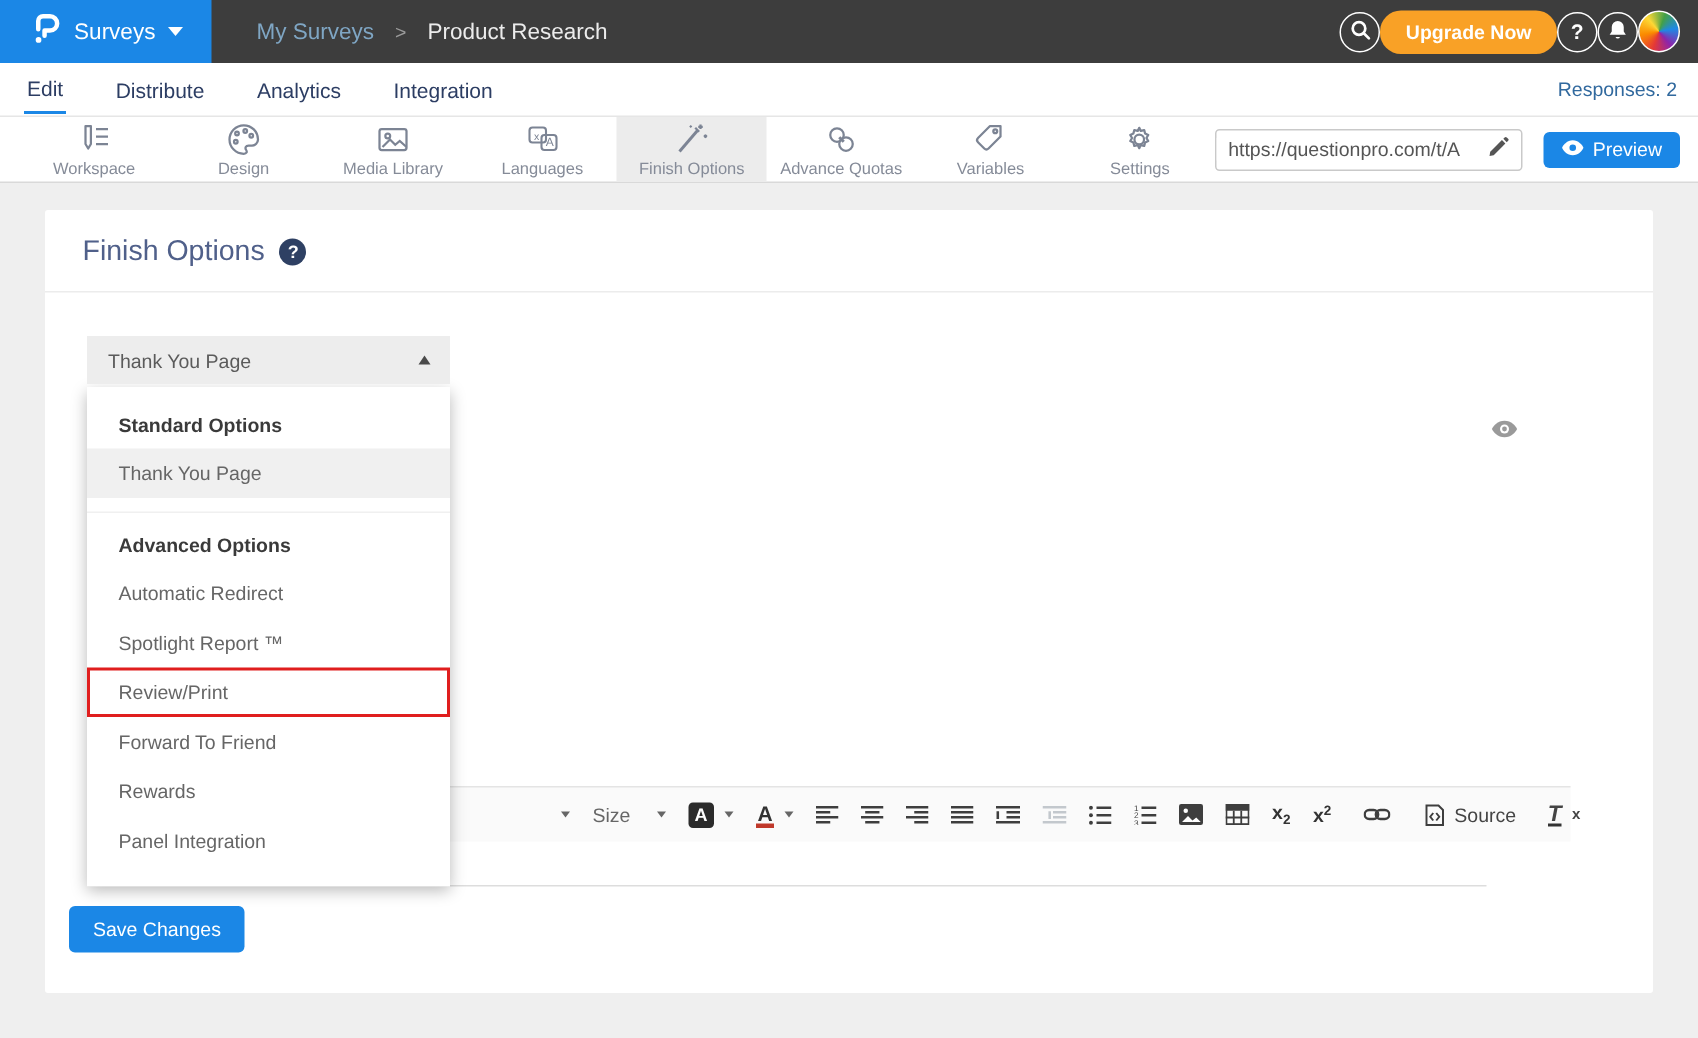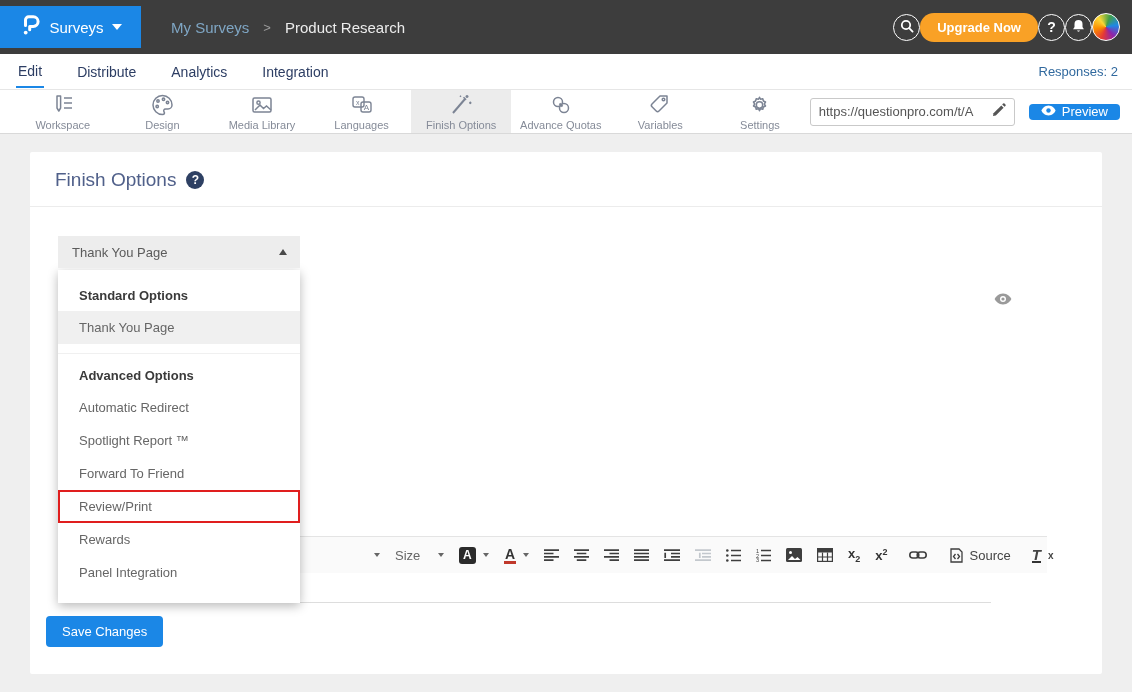--- a/index.html
+++ b/index.html
@@ -1,20 +1,20 @@
 <!DOCTYPE html>
 <html><head>
 <meta charset="utf-8">
 <style>
   * { margin:0; padding:0; box-sizing:border-box; }
   html,body { width:1132px; height:692px; overflow:hidden; }
   body { font-family:"Liberation Sans", sans-serif; background:#efefef; }
 
   
-  .topbar { height:54px; background:#3d3d3d; display:flex; align-items:center; }
+  .topbar { height:42px; background:#3d3d3d; display:flex; align-items:center; }
   .brand { width:141px; height:42px; background:#1b87e6; display:flex; align-items:center; justify-content:center; gap:8px; cursor:pointer; }
   .brand-name { color:#fff; font-size:15px; }
   .caret-down-w { width:0; height:0; border-left:5px solid transparent; border-right:5px solid transparent; border-top:6px solid #fff; }
   .crumbs { display:flex; align-items:center; gap:14px; margin-left:30px; font-size:15px; }
   .crumb-link { color:#7fa6c4; cursor:pointer; }
   .crumb-sep { color:#9b9b9b; font-size:13px; }
   .crumb-current { color:#ececec; }
   .top-right { margin-left:auto; display:flex; align-items:center; margin-right:12px; }
   .circle-btn { width:27px; height:27px; border:1.5px solid #fff; border-radius:50%; display:flex; align-items:center; justify-content:center; color:#fff; cursor:pointer; font-size:14px; font-weight:bold; }
   .upgrade-btn { background:#f9a126; color:#fff; font-size:13px; font-weight:bold; border:none; border-radius:14px; padding:7px 17px; cursor:pointer; }
@@ -30,21 +30,21 @@
   
   .ribbon { height:44px; background:#fff; border-bottom:1px solid #d9d9d9; display:flex; align-items:stretch; padding-left:13px; }
   .ribbon-item { width:100px; display:flex; flex-direction:column; align-items:center; justify-content:center; gap:2px; cursor:pointer; }
   .ribbon-item.active { background:#ececec; }
   .ribbon-item svg { display:block; }
   .ribbon-label { font-size:11px; color:#858b98; white-space:nowrap; }
   .url-wrap { margin-left:auto; display:flex; align-items:center; gap:14px; margin-right:12px; }
   .url-box { width:205px; height:28px; border:1px solid #c9c9c9; border-radius:3px; background:#fff; display:flex; align-items:center; overflow:hidden; }
   .url-input { border:none; outline:none; flex:1; font-size:13px; color:#555; padding:0 4px 0 8px; font-family:"Liberation Sans",sans-serif; min-width:0; }
   .pencil-btn { padding:0 8px; color:#555; cursor:pointer; font-size:14px; }
-  .preview-btn { height:16px; background:#1b87e6; border:none; border-radius:4px; color:#fff; font-size:13px; padding:0 12px; display:flex; align-items:center; gap:6px; cursor:pointer; }
+  .preview-btn { height:24px; background:#1b87e6; border:none; border-radius:4px; color:#fff; font-size:13px; padding:0 12px; display:flex; align-items:center; gap:6px; cursor:pointer; }
 
   
   .page { height:570px; padding:18px 30px 30px; }
   .card { position:relative; background:#fff; height:522px; border-radius:2px; }
   .card-title-row { display:flex; align-items:center; gap:10px; padding:17px 25px 15px; border-bottom:1px solid #ececec; }
   .card-title { font-size:19px; color:#50608a; }
   .help-badge { width:18px; height:18px; border-radius:50%; background:#2e4063; color:#fff; font-size:12px; font-weight:bold; display:flex; align-items:center; justify-content:center; cursor:pointer; }
 
   
   .eye-toggle { position:absolute; top:139px; right:90px; cursor:pointer; }
@@ -371,22 +371,22 @@
       <span class="caret-up"></span>
     </div>
 
     <div class="dropdown">
       <div class="dd-header">Standard Options</div>
       <div class="dd-item selected">Thank You Page</div>
       <div class="dd-gap"></div>
       <div class="dd-header">Advanced Options</div>
       <div class="dd-item">Automatic Redirect</div>
       <div class="dd-item">Spotlight Report ™</div>
+      <div class="dd-item red-box">Review/Print</div>
       <div class="dd-item">Forward To Friend</div>
-      <div class="dd-item red-box">Review/Print</div>
       <div class="dd-item">Rewards</div>
       <div class="dd-item">Panel Integration</div>
     </div>
 
     <div class="divider2"></div>
     <button class="save-btn">Save Changes</button>
   </div>
 </div>
 
 </body></html>

